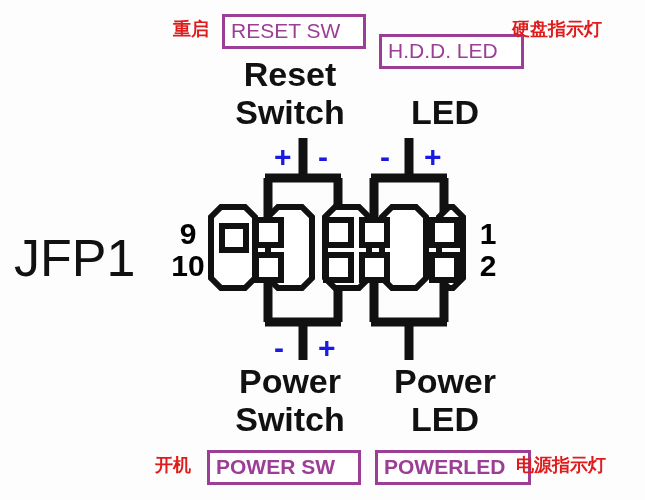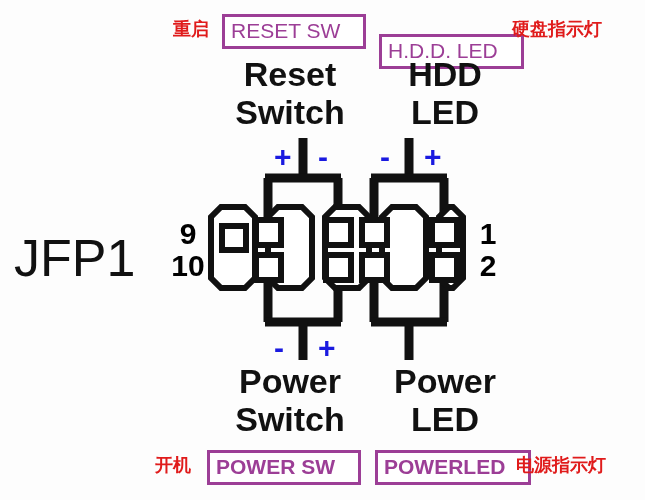--- a/index.html
+++ b/index.html
@@ -110,21 +110,21 @@
   <div class="tag" style="left:379px; top:14px;margin-top:20px;">H.D.D. LED</div>
 
   <div class="cn" style="left:512px; top:20px;">硬盘指示灯</div>
 
   <div class="hdg" style="left:215px; top:55px; width:150px;">
     <span>Reset</span><br>
     <span>Switch</span>
   </div>
 
   <div class="hdg" style="left:370px; top:55px; width:150px;">
-    <span>HDD</span><br>
+    <br>
     <span>LED</span>
   </div>
 
   <div class="pol" style="left:274px; top:142px;">+</div>
   <div class="pol" style="left:318px; top:142px;">-</div>
 
   <div class="pol" style="left:380px; top:142px;">-</div>
   <div class="pol" style="left:424px; top:142px;">+</div>
 
   <div id="jfp1-title">JFP1</div>

